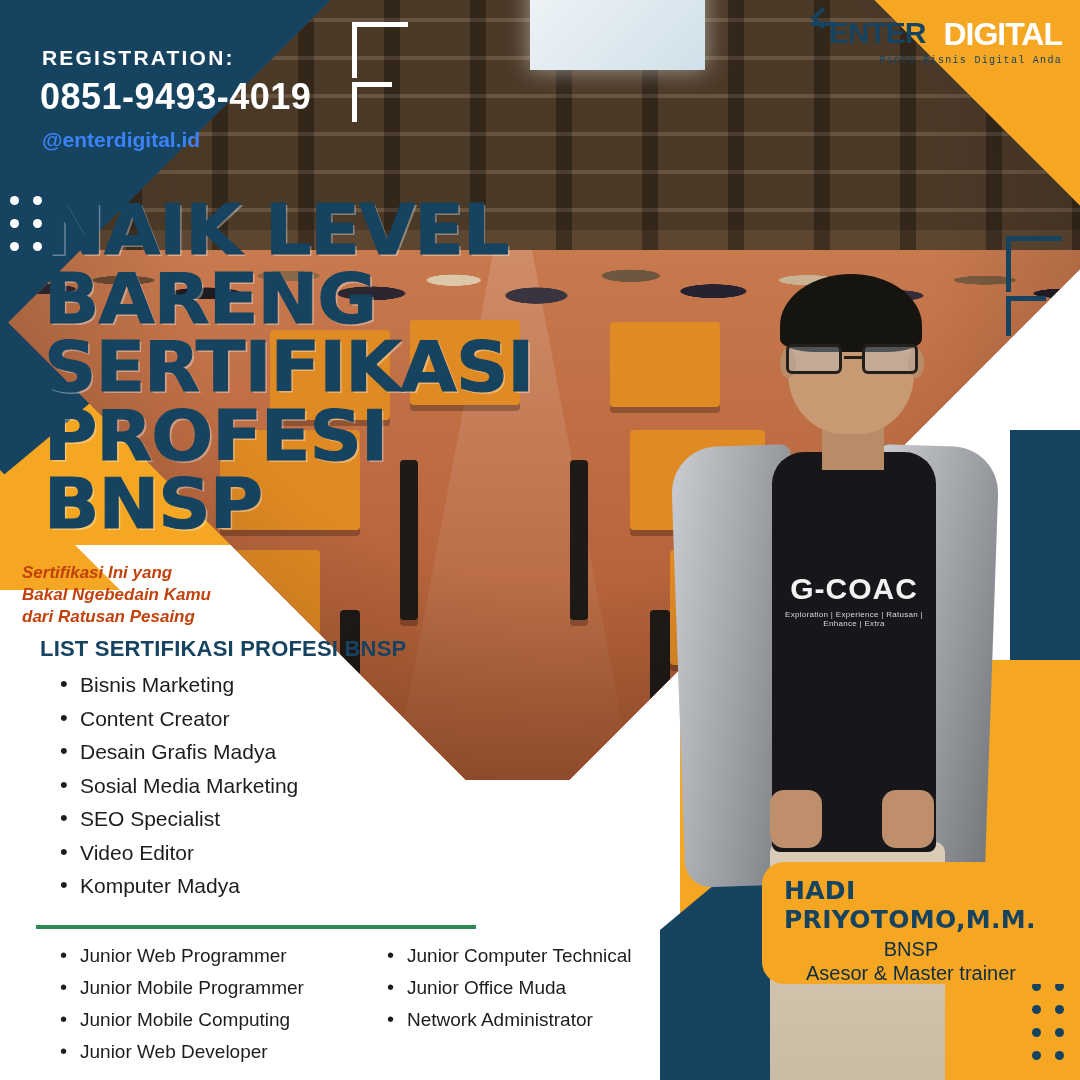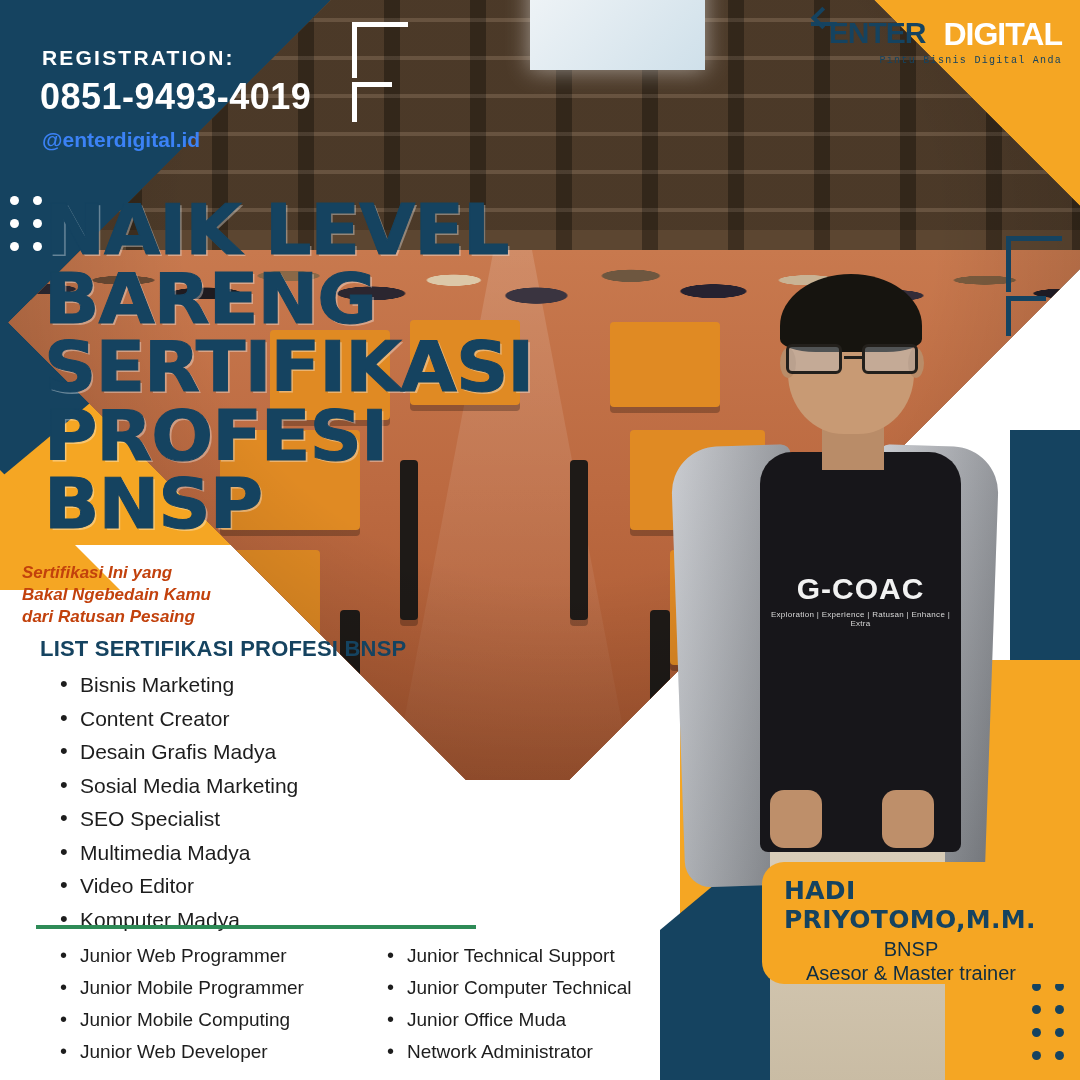--- a/index.html
+++ b/index.html
@@ -190,22 +190,22 @@
     border: 3px solid #23201c; border-radius: 6px;
     background: rgba(190,200,215,.35);
   }
   .p-glasses span.l { left: 2px; }
   .p-glasses span.r { right: 2px; }
   .p-glasses i {
     position: absolute; left: 60px; top: 12px; width: 18px; height: 3px; background: #23201c;
   }
   .p-neck { position:absolute; left:202px; top:148px; width:62px; height:52px; background:#B98C68; }
   .p-shirt {
-    position: absolute; left: 140px; top: 182px;
-    width: 201px; height: 400px;
+    position: absolute; left: 152px; top: 182px;
+    width: 164px; height: 400px;
     background: #17161a;
     border-radius: 32px 32px 8px 8px;
   }
   .p-shirt-text {
     position: absolute; left: 0; top: 120px; width: 100%;
     text-align: center;
     color: #f2f2f2;
     font-weight: bold;
     font-size: 30px;
     letter-spacing: 1px;
@@ -510,35 +510,33 @@
     <div>dari Ratusan Pesaing</div>
   </div>
 
   <div class="list-title">LIST SERTIFIKASI PROFESI BNSP</div>
   <ul class="main-list">
     <li>Bisnis Marketing</li>
     <li>Content Creator</li>
     <li>Desain Grafis Madya</li>
     <li>Sosial Media Marketing</li>
     <li>SEO Specialist</li>
-    <li>Multimedia Madya</li>
     <li>Video Editor</li>
     <li>Komputer Madya</li>
   </ul>
 
   <div class="divider"></div>
 
   <ul class="col-list col-left">
     <li>Junior Web Programmer</li>
     <li>Junior Mobile Programmer</li>
     <li>Junior Mobile Computing</li>
     <li>Junior Web Developer</li>
   </ul>
   <ul class="col-list col-right">
-    <li>Junior Technical Support</li>
     <li>Junior Computer Technical</li>
     <li>Junior Office Muda</li>
     <li>Network Administrator</li>
   </ul>
 
   <div class="person">
     <div class="p-jacket-l"></div>
     <div class="p-jacket-r"></div>
     <div class="p-pants"></div>
     <div class="p-shirt">

